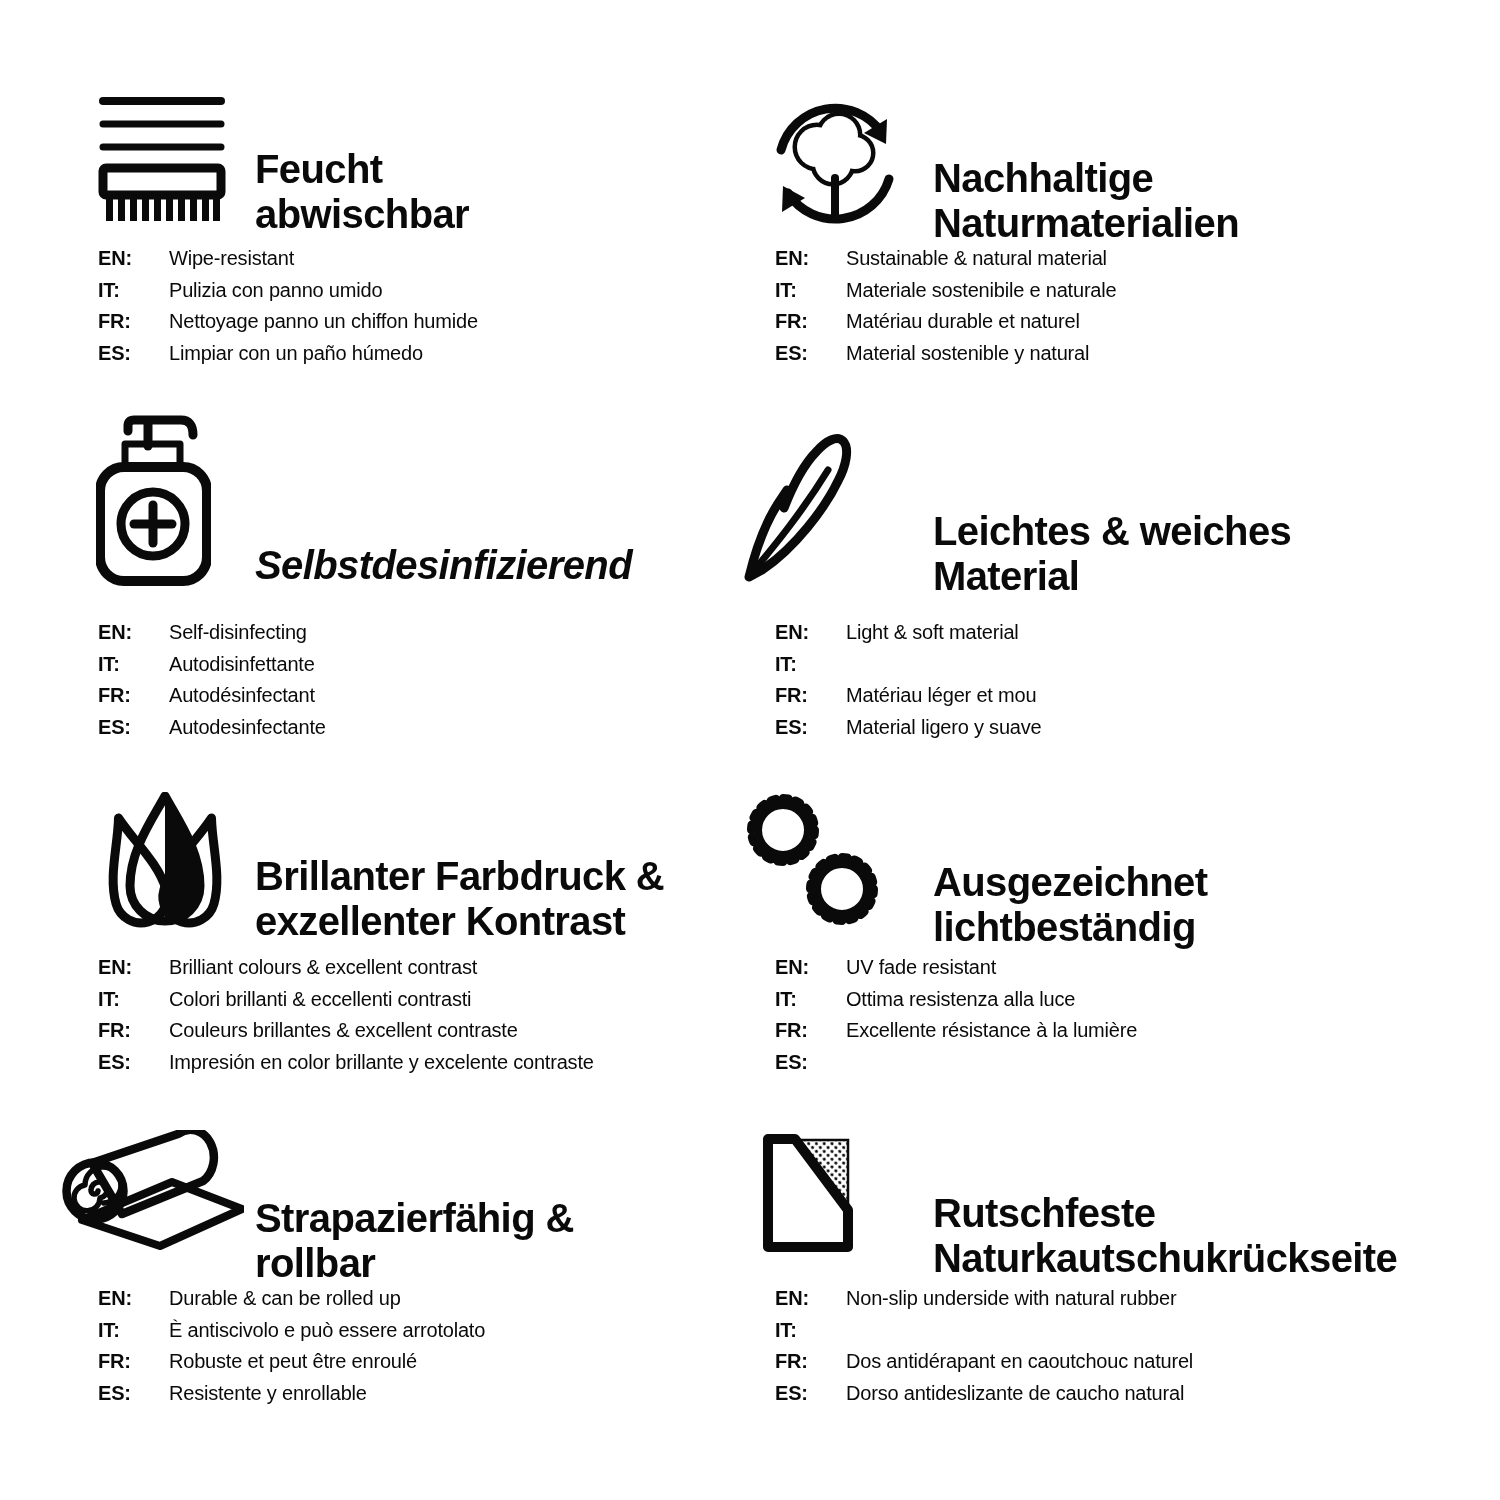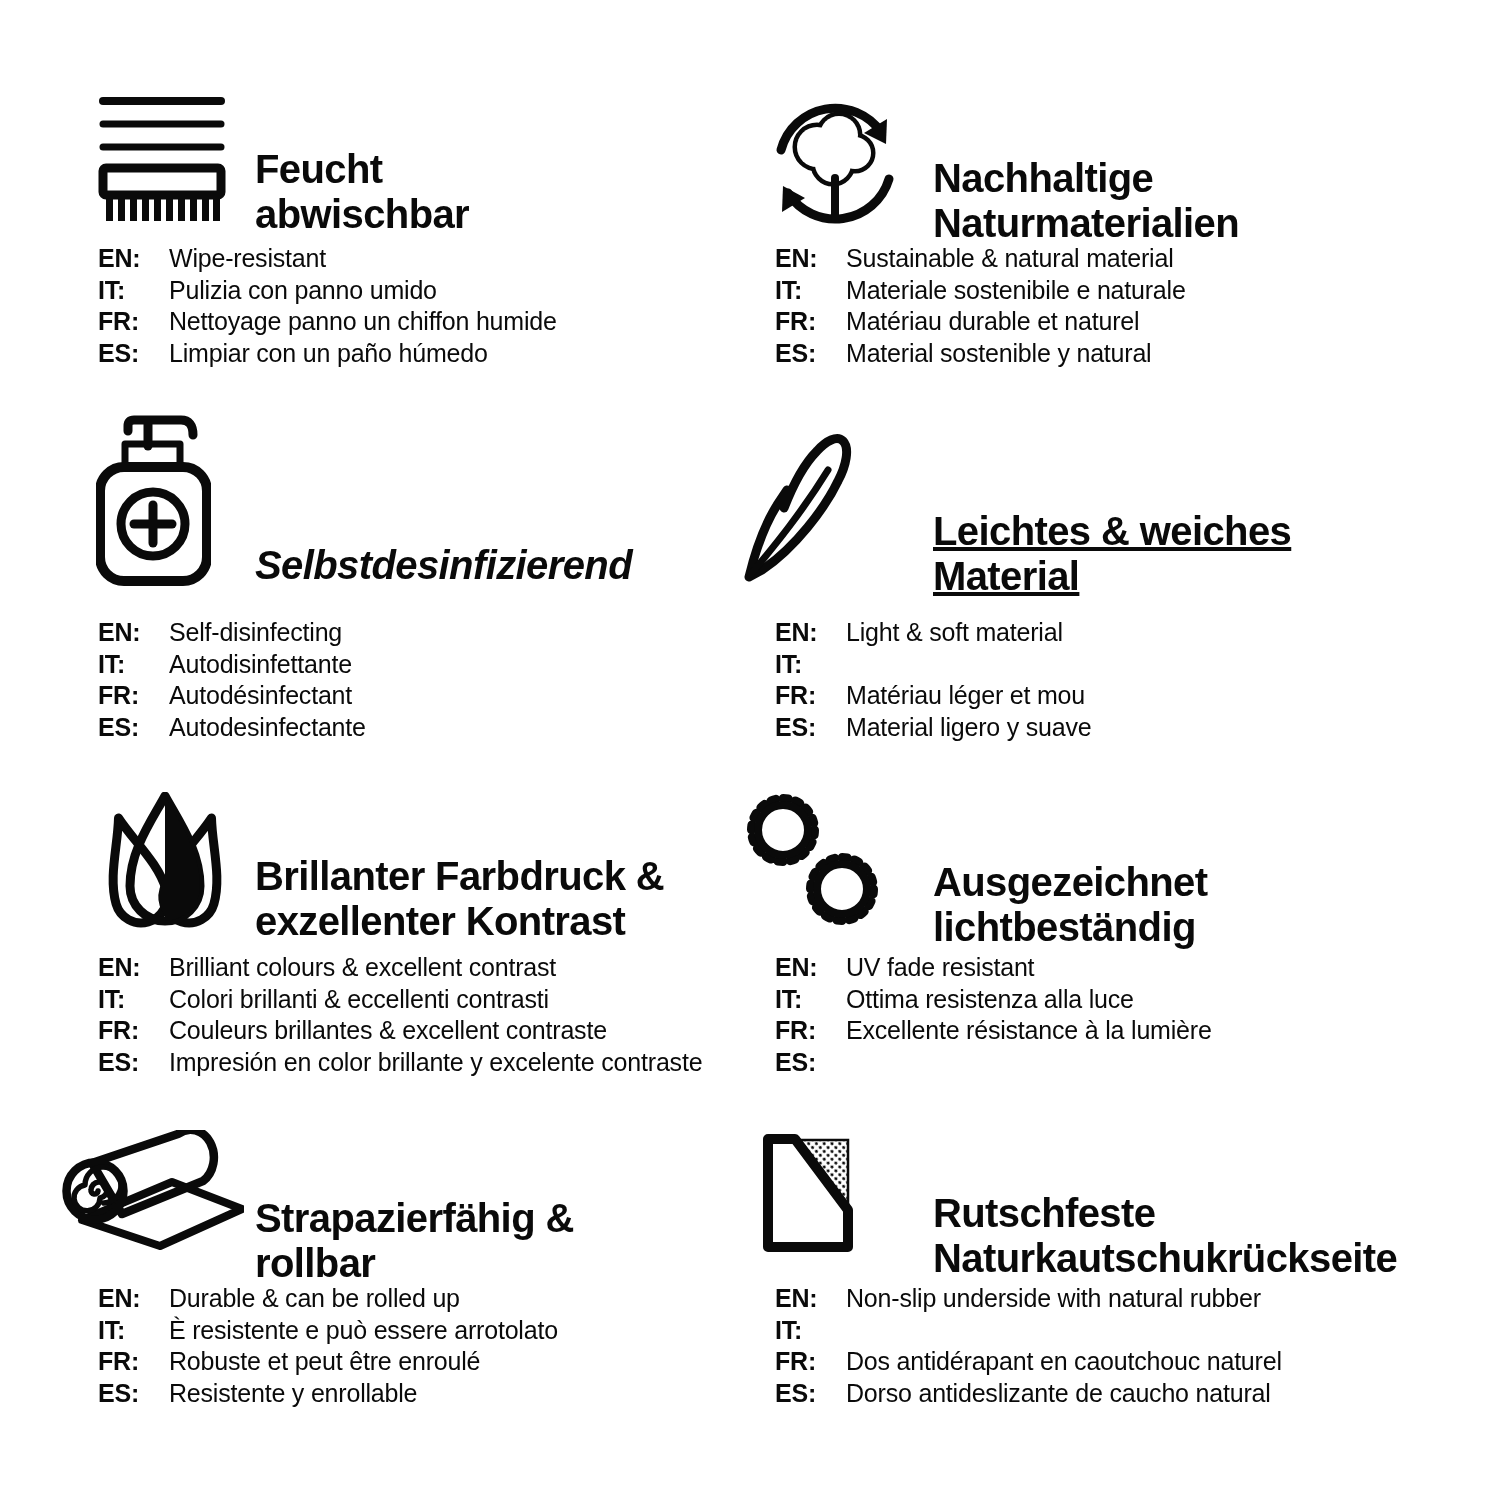--- a/index.html
+++ b/index.html
@@ -8,21 +8,21 @@
     font-family:"Liberation Sans", sans-serif;color:#0a0a0a;overflow:hidden;
   }
   .icon-box{position:absolute;display:flex;align-items:flex-start;justify-content:flex-start;}
   .icon-box svg{display:block;width:100%;height:100%;}
   .title{
     position:absolute;width:560px;font-size:40px;font-weight:700;line-height:45px;
     letter-spacing:-0.6px;color:#0a0a0a;white-space:nowrap;margin-top:44px;
   }
   .title .tline{display:block;}
   .langs{position:absolute;width:660px;}
-  .lang-row{display:flex;font-size:25px;line-height:31.6px;letter-spacing:-0.2px;align-items:center;}
+  .lang-row{display:flex;font-size:20px;line-height:31.6px;letter-spacing:-0.2px;align-items:center;}
   .lang-label{width:71px;flex:0 0 71px;font-weight:700;}
   .lang-text{font-weight:400;white-space:nowrap;}
   .ic{stroke:#0a0a0a;fill:none;stroke-linecap:round;stroke-linejoin:round;}
   .icf{fill:#0a0a0a;stroke:none;}
   .icw{fill:#ffffff;stroke:none;}
 </style>
 </head>
 <body>
 
 <div class="icon-box" style="left:98px;top:94px;width:128px;height:132px;">
@@ -145,21 +145,21 @@
       <span class="lang-text">Autodesinfectante</span>
     </div>
 </div>
 
 <div class="icon-box" style="left:740px;top:427px;width:120px;height:162px;">
   <svg viewBox="0 0 120 162">
     <path class="ic" stroke-width="9" d="M9,150 C16,121 24,99 37,78 L47,63 L44,81 C53,58 64,37 77,24 C86,14 97,8 103,14 C110,21 106,39 98,54 C85,81 55,121 22,143 Z"></path>
     <path class="ic" stroke-width="7" d="M11,147 C36,117 62,85 88,43"></path>
   </svg>
 </div>
-<div class="title" style="left:933px;top:465px;text-decoration:underline;">
+<div class="title" style="left:933px;top:465px;">
   <span class="tline">Leichtes &amp; weiches</span>
   <span class="tline">Material</span>
 </div>
 <div class="langs" style="left:775px;top:617px;">
   <div class="lang-row">
       <span class="lang-label">EN:</span>
       <span class="lang-text">Light &amp; soft material</span>
     </div>
   <div class="lang-row">
       <span class="lang-label">IT:</span>
@@ -251,21 +251,21 @@
   <span class="tline">Strapazierfähig &amp;</span>
   <span class="tline">rollbar</span>
 </div>
 <div class="langs" style="left:98px;top:1283px;">
   <div class="lang-row">
       <span class="lang-label">EN:</span>
       <span class="lang-text">Durable &amp; can be rolled up</span>
     </div>
   <div class="lang-row">
       <span class="lang-label">IT:</span>
-      <span class="lang-text">È resistente e può essere arrotolato</span>
+      <span class="lang-text">È antiscivolo e può essere arrotolato</span>
     </div>
   <div class="lang-row">
       <span class="lang-label">FR:</span>
       <span class="lang-text">Robuste et peut être enroulé</span>
     </div>
   <div class="lang-row">
       <span class="lang-label">ES:</span>
       <span class="lang-text">Resistente y enrollable</span>
     </div>
 </div>

